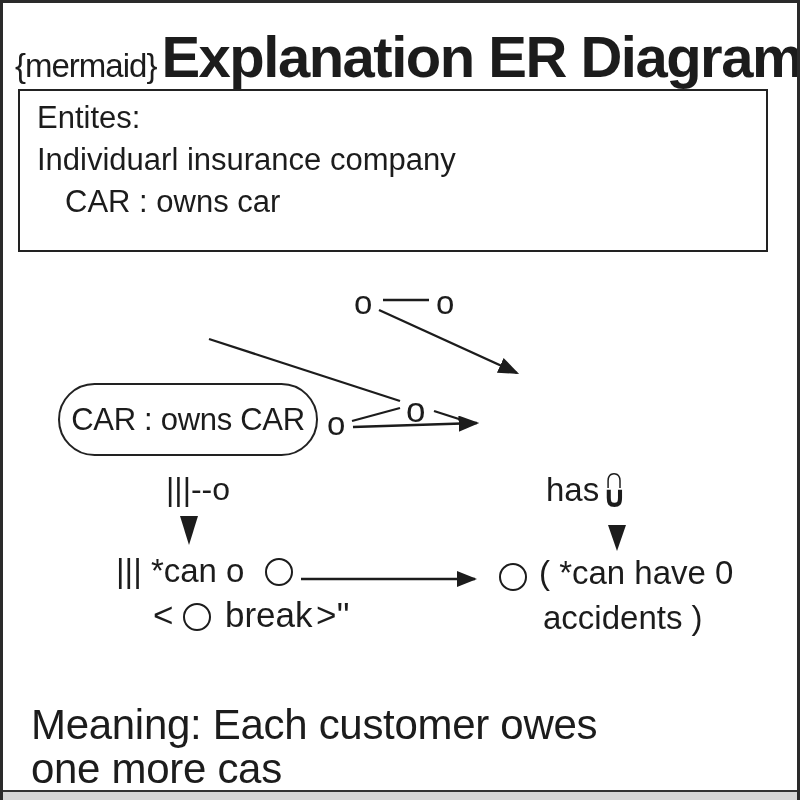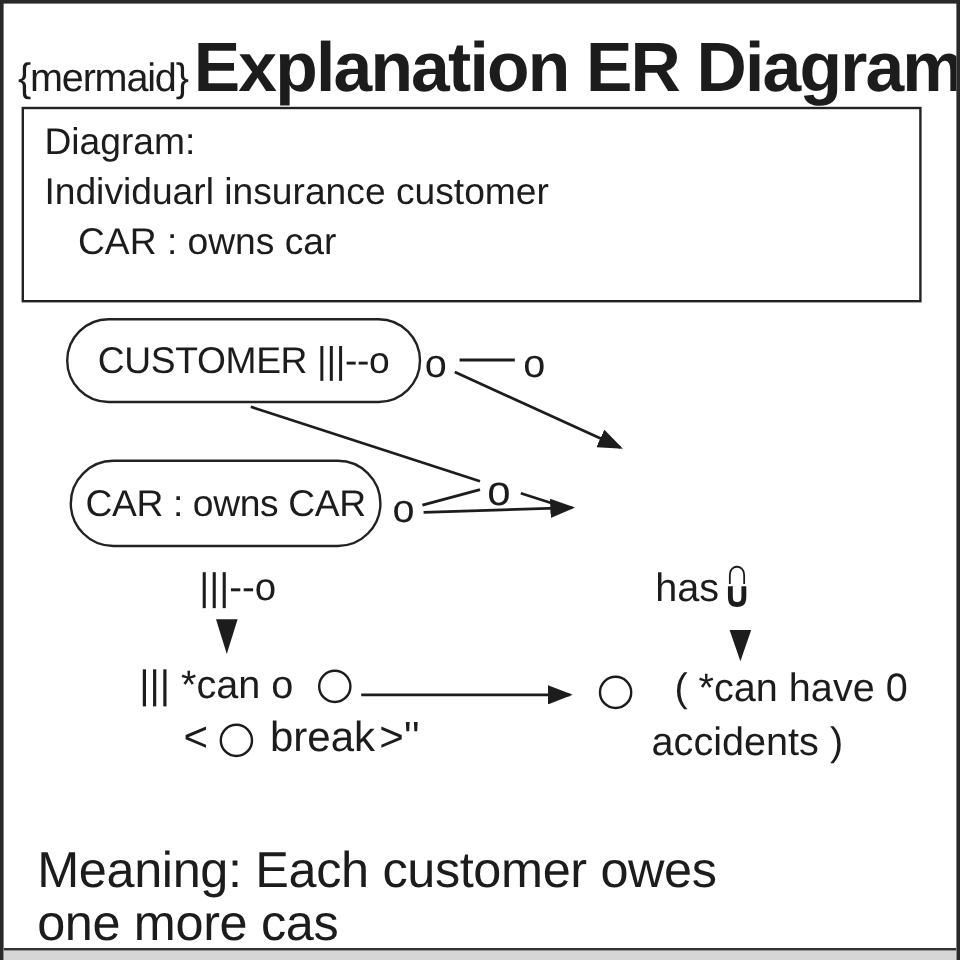--- a/index.html
+++ b/index.html
@@ -33,21 +33,21 @@
   
   .card-below-car{left:163px;top:468px;font-size:32px;}
   .can-row{left:113px;top:549px;font-size:33px;}
   .circle{box-sizing:border-box;border:2.5px solid #1c1c1c;border-radius:50%;width:28px;height:28px;background:transparent;}
   .circle-can{left:262px;top:555px;}
   .circle-right{left:496px;top:560px;}
   .circle-break{left:180px;top:600px;}
   .break-open{left:150px;top:592px;font-size:35px;}
   .break-word{left:222px;top:592px;font-size:35px;}
   .break-close{left:313px;top:592px;font-size:35px;}
-  .note1{left:536px;top:551px;font-size:33px;margin-left:23px;}
+  .note1{left:536px;top:551px;font-size:33px;}
   .note2{left:540px;top:596px;font-size:33px;}
   .has-label{left:543px;top:468px;font-size:33px;}
   .has-glyph{left:599px;top:464px;display:inline-flex;flex-direction:column;align-items:center;
     font-size:30px;line-height:22px;font-weight:bold;}
   .has-glyph span:last-child{margin-top:-3px;}
   
   .footer{left:28px;top:700px;font-size:42px;line-height:44px;letter-spacing:-0.3px;}
   
   .wires{position:absolute;left:0;top:0;width:800px;height:800px;pointer-events:none;}
   
@@ -74,26 +74,25 @@
     <polygon points="177,513 195,513 186,542" fill="#1c1c1c"></polygon>
     <polygon points="605,522 623,522 614,548" fill="#1c1c1c"></polygon>
   </svg>
 
   <div class="abs title-row">
     <span class="title-prefix">{mermaid}</span>
     <span class="title-main">Explanation ER Diagram</span>
   </div>
 
   <div class="abs entities-box">
-    <div>Diagram:</div>
-    <div>Individuarl  insurance customer</div>
+    <div>Entites:</div>
+    <div>Individuarl  insurance company</div>
     <div class="indent">CAR : owns car</div>
   </div>
 
-  <div class="abs node node-customer">CUSTOMER |||--o</div>
   <div class="abs node node-car">CAR : owns CAR</div>
 
   <span class="abs o-label o1">o</span>
   <span class="abs o-label o2">o</span>
   <span class="abs o-label o3">o</span>
   <span class="abs o-label o4">o</span>
 
   <span class="abs card-below-car">|||--o</span>
   <span class="abs can-row">||| *can o</span>
   <div class="abs circle circle-can"></div>

